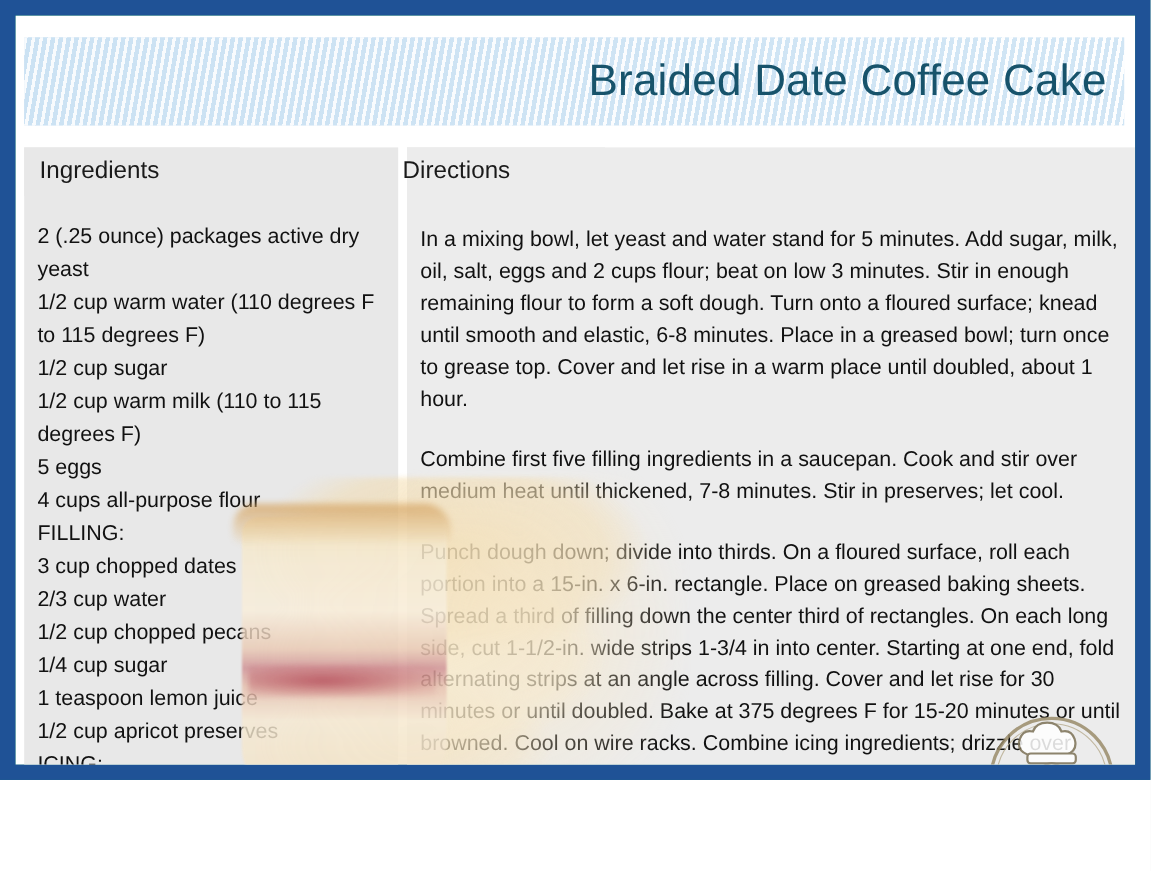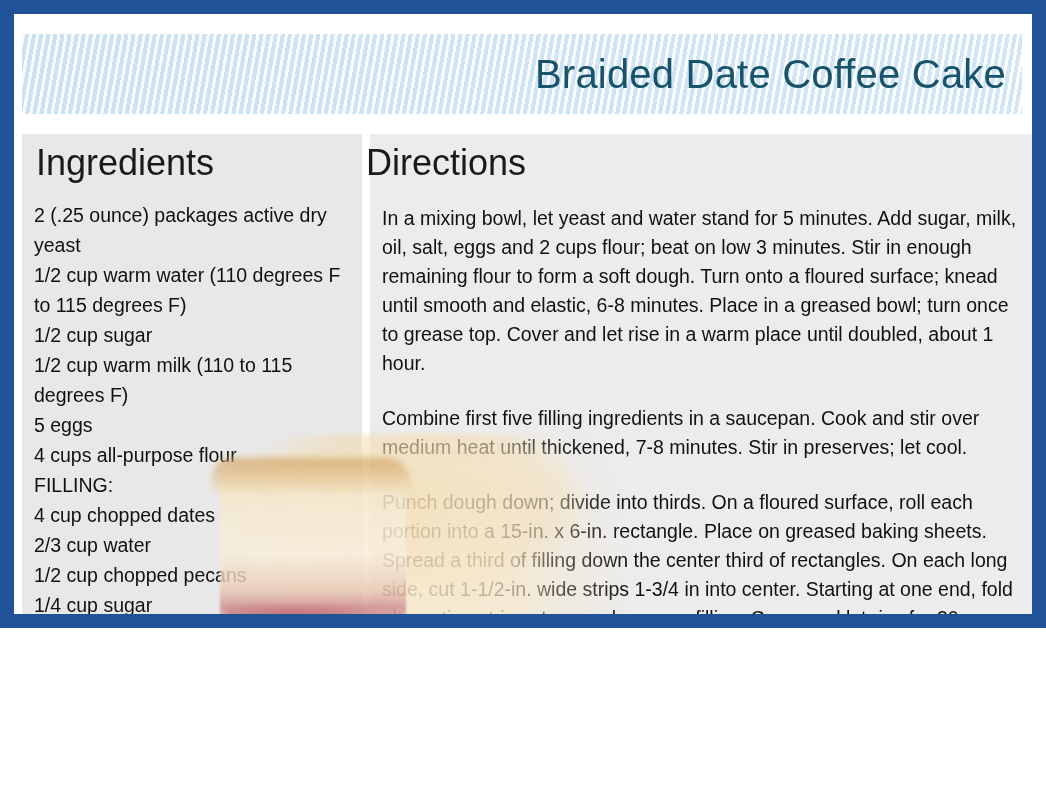--- a/index.html
+++ b/index.html
@@ -9,21 +9,21 @@
   }
   body {
     width: 1046px;
     height: 792px;
     font-family: "Liberation Sans", sans-serif;
     overflow: hidden;
   }
   .page {
     position: relative;
     width: 1046px;
-    height: 628px;
+    height: 709px;
     box-sizing: border-box;
     border: 14px solid #1f5296;
     background: #0f766e;
     overflow: hidden;
   }
   .inner {
     position: relative;
     width: 1018px;
     height: 764px;
     background: #ffffff;
@@ -69,21 +69,21 @@
   .ing-heading-bar {
     position: absolute;
     left: 8px;
     top: 120px;
     width: 196px;
     height: 44px;
     background: #e8e8e8;
   }
   .heading {
     position: absolute;
-    font-size: 36px;
+    font-size: 22px;
     color: #1a1a1a;
     white-space: nowrap;
   }
   .ing-heading {
     left: 22px;
     top: 128px;
   }
   .ing-list {
     position: absolute;
     left: 20px;
@@ -226,21 +226,21 @@
     <div class="ing-heading-bar"></div>
     <div class="heading ing-heading">Ingredients</div>
     <div class="ing-list">
       <div>2 (.25 ounce) packages active dry yeast</div>
       <div>1/2 cup warm water (110 degrees F to 115 degrees F)</div>
       <div>1/2 cup sugar</div>
       <div>1/2 cup warm milk (110 to 115 degrees F)</div>
       <div>5 eggs</div>
       <div>4 cups all-purpose flour</div>
       <div>FILLING:</div>
-      <div>4 cup chopped dates</div>
+      <div>3 cup chopped dates</div>
       <div>2/3 cup water</div>
       <div>1/2 cup chopped pecans</div>
       <div>1/4 cup sugar</div>
       <div>1 teaspoon lemon juice</div>
       <div>1/2 cup apricot preserves</div>
       <div>ICING:</div>
       <div>1 1/2 cups confectioners' sugar</div>
 
     </div>
 

